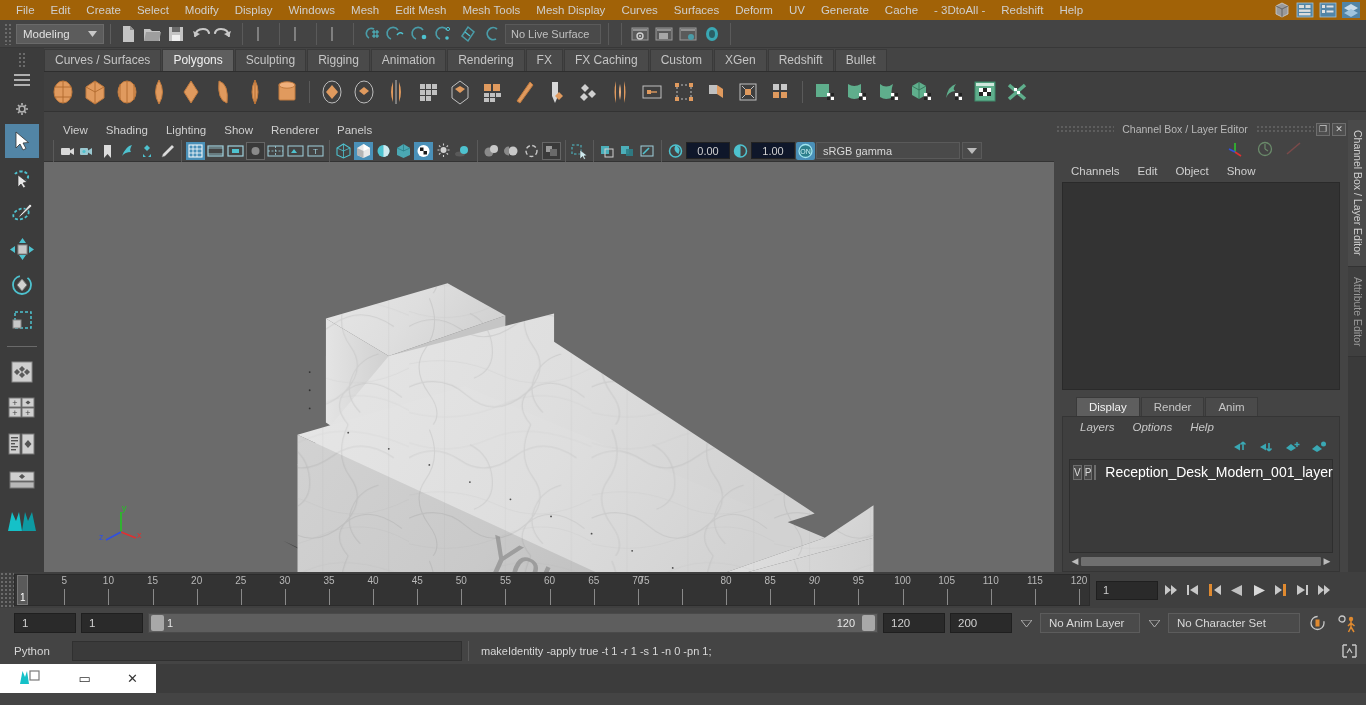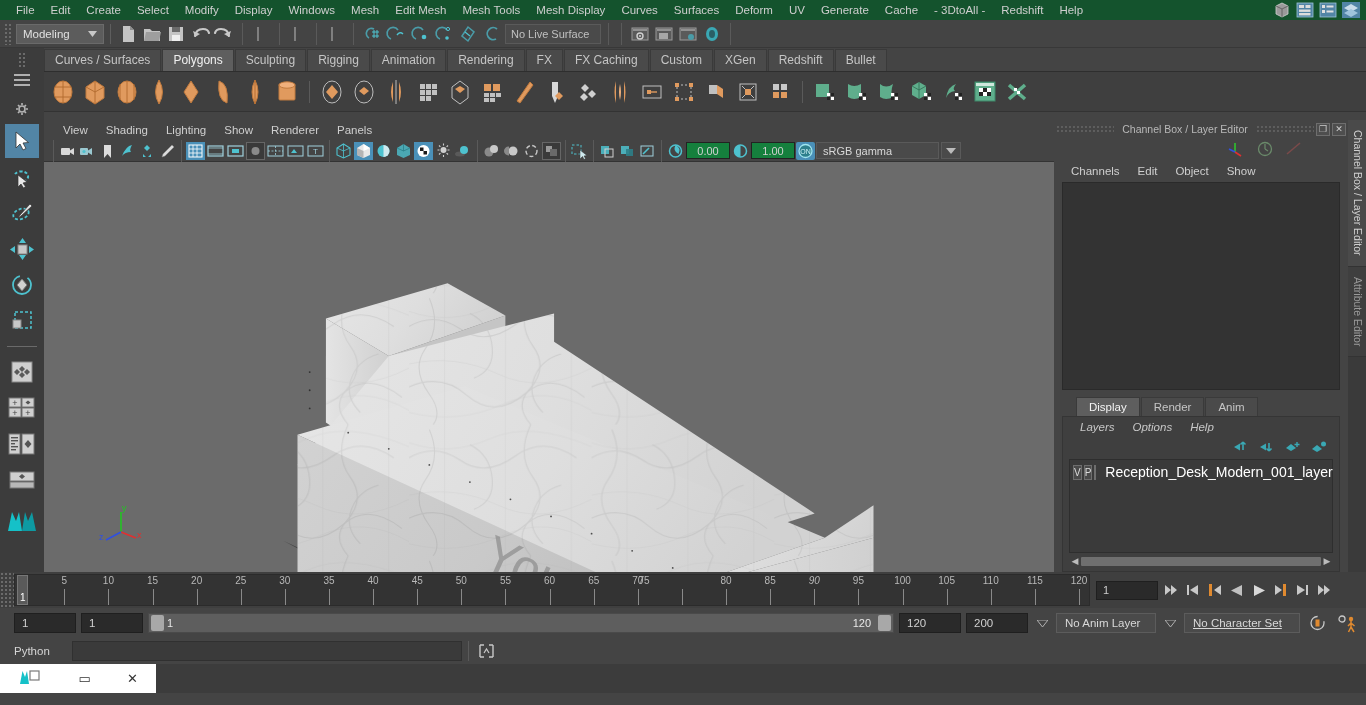--- a/index.html
+++ b/index.html
@@ -7,21 +7,21 @@
     width:1366px; height:705px; overflow:hidden;
     background:#444444;
     font-family:"Liberation Sans", sans-serif;
     color:#c8c8c8;
     -webkit-font-smoothing:antialiased;
   }
   .app{ position:relative; width:1366px; height:705px; background:#444; }
 
   
   .menubar{
-    height:20px; background:#14532d; display:flex; align-items:center;
+    height:20px; background:#a16207; display:flex; align-items:center;
     padding-left:8px; font-size:11.5px; color:#cfcfcf;
   }
   .menubar .mi{ padding:0 8px; white-space:nowrap; line-height:20px; cursor:default; }
   .menu-right{ margin-left:auto; display:flex; align-items:center; gap:3px; padding-right:5px; }
   .tricon{ width:20px; height:20px; display:block; }
 
   
   .statusbar{
     height:28px; background:#444444; display:flex; align-items:center;
     padding-left:4px; gap:2px; border-bottom:1px solid #383838;
@@ -98,25 +98,25 @@
   }
   .vpmenu .mi{ padding:0 9px; cursor:default; }
   .vptools{
     height:22px; background:#444; display:flex; align-items:center;
     padding-left:6px; gap:1px; border-bottom:1px solid #333;
   }
   .vticon{ width:19px;height:18px; display:inline-block; }
   .vticon.on{ background:#4a90b8; }
   .vticon.framed{ background:#3a3a3a; border:1px solid #666; }
   .numfield{
-    width:44px;height:17px;background:#15803d;border:1px solid #222;color:#d0d0d0;
+    width:44px;height:17px;background:#0f172a;border:1px solid #222;color:#d0d0d0;
     font-size:11px;display:flex;align-items:center;justify-content:center;
   }
   .gammafield{
-    width:123px;height:17px;background:#4a4a4a;border:1px solid #5a5a5a;color:#d8d8d8;
+    width:144px;height:17px;background:#4a4a4a;border:1px solid #5a5a5a;color:#d8d8d8;
     font-size:11px;display:flex;align-items:center;padding-left:6px;
   }
   .gammaarrow{ width:20px;height:17px;background:#4a4a4a;border:1px solid #5a5a5a;
     display:flex;align-items:center;justify-content:center;margin-left:1px;}
   .viewport{ flex:1; position:relative; background:#6b6b6b; overflow:hidden; }
   .camlabel{
     position:absolute; left:0; right:0; bottom:3px; text-align:center;
     font-size:11px; font-weight:bold; color:#ffffff; letter-spacing:0.2px;
   }
   .axisgiz{ position:absolute; left:52px; bottom:22px; width:50px;height:50px; }
@@ -1170,40 +1170,41 @@
       <svg width="11" height="7" viewBox="0 0 11 7">
           <path d="M0 0 L11 0 L5.5 7 Z" fill="none" stroke="#b0b0b0"></path>
         </svg>
     </div>
     <div class="combo" style="width:100px;">No Anim Layer</div>
     <div class="dropar">
       <svg width="11" height="7" viewBox="0 0 11 7">
           <path d="M0 0 L11 0 L5.5 7 Z" fill="none" stroke="#b0b0b0"></path>
         </svg>
     </div>
-    <div class="combo" style="width:116px;text-decoration:underline;">No Character Set</div>
+    <div class="combo" style="width:132px;">No Character Set</div>
     <div style="width:24px;display:flex;align-items:center;justify-content:center;">
       <svg width="19" height="18" viewBox="0 0 19 18">
         <circle cx="9.5" cy="9" r="6.5" fill="none" stroke="#c8c8c8" stroke-width="1.3" stroke-dasharray="30 8"></circle>
         <rect x="7.5" y="5.5" width="4" height="7" fill="#e08a30"></rect>
       </svg>
     </div>
     <div style="width:26px;display:flex;align-items:center;justify-content:center;margin-right:6px;">
       <svg width="21" height="19" viewBox="0 0 21 19">
         <circle cx="5" cy="5" r="3" fill="none" stroke="#c8c8c8" stroke-width="1.3"></circle>
         <circle cx="14" cy="5" r="2.2" fill="#e08a30"></circle>
         <path d="M14 7 L14 13 M14 9 L11 12 M14 9 L17.5 12 M14 13 L11.5 18 M14 13 L17 18" stroke="#e08a30" stroke-width="1.5" fill="none"></path>
       </svg>
     </div>
   </div>
 
   <div class="cmdline">
     <div class="cmdlabel">Python</div>
     <input class="cmdinput" type="text" value="" style="">
     <div class="cmdsep"></div>
+    <div class="cmdout">makeIdentity -apply true -t 1 -r 1 -s 1 -n 0 -pn 1;</div>
     <div class="cmdbtn">
       <svg width="17" height="16" viewBox="0 0 17 16">
         <path d="M2 2 L2 14 M15 2 L15 14" stroke="#c8c8c8" stroke-width="1.4"></path>
         <path d="M2 2 h4 M2 14 h4 M11 2 h4 M11 14 h4" stroke="#c8c8c8" stroke-width="1.4"></path>
         <path d="M6 10 L8.5 6 L11 10" stroke="#c8c8c8" stroke-width="1.2" fill="none"></path>
       </svg>
     </div>
   </div>
 
   <div class="taskbar">

